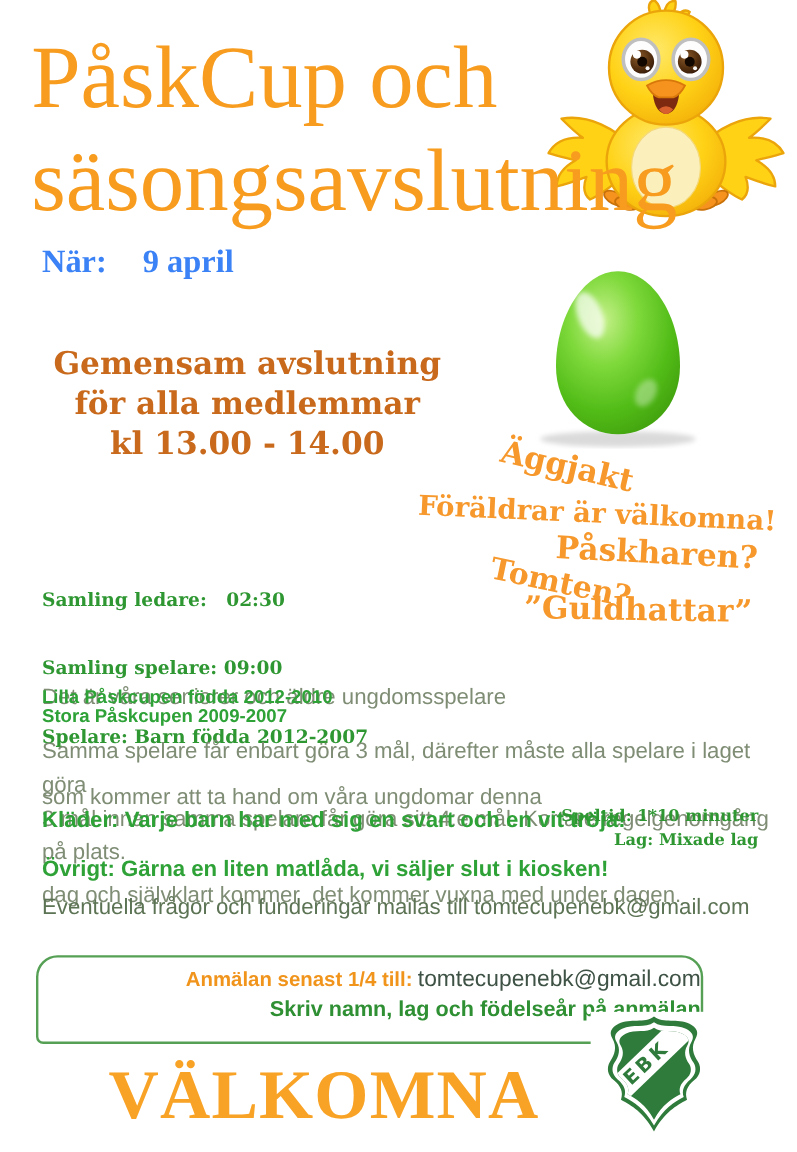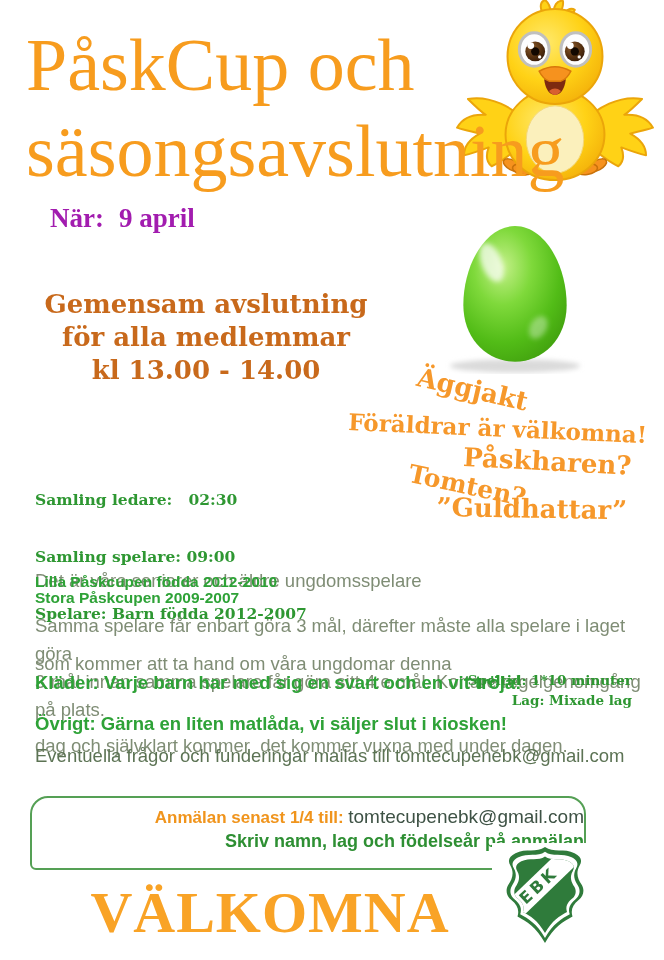--- a/index.html
+++ b/index.html
@@ -5,21 +5,21 @@
   html,body{margin:0;padding:0;background:#ffffff;}
   .poster{position:relative;width:664px;height:960px;background:#fff;overflow:hidden;
           font-family:"Liberation Sans",sans-serif;}
   .abs{position:absolute;}
 
   .title{left:26px;top:22px;width:620px;font-family:"Liberation Serif",serif;
          font-weight:400;font-size:74px;line-height:86px;color:#F79C1E;z-index:2;}
   .title div{white-space:nowrap;}
 
   .event{left:35px;top:202px;font-family:"Liberation Serif",serif;font-weight:700;
-         font-size:27px;line-height:32px;color:#a21caf;text-align:center;}
+         font-size:27px;line-height:32px;color:#3b82f6;}
   .event-row{display:grid;grid-template-columns:84px auto;}
 
   .gathering{left:38px;top:288px;width:336px;text-align:center;
              font-family:"DejaVu Serif",serif;font-weight:700;font-size:26px;
              line-height:33px;color:#C8691B;}
 
   .scatter{font-family:"DejaVu Serif",serif;font-weight:700;color:#F6982B;white-space:nowrap;z-index:3;}
   .s-egg{left:421px;top:362px;font-size:26px;transform:rotate(13deg);transform-origin:left top;}
   .s-parents{left:349px;top:408px;font-size:23px;transform:rotate(2.5deg);transform-origin:left top;}
   .s-bunny{left:464px;top:442px;font-size:26px;transform:rotate(3deg);transform-origin:left top;}

